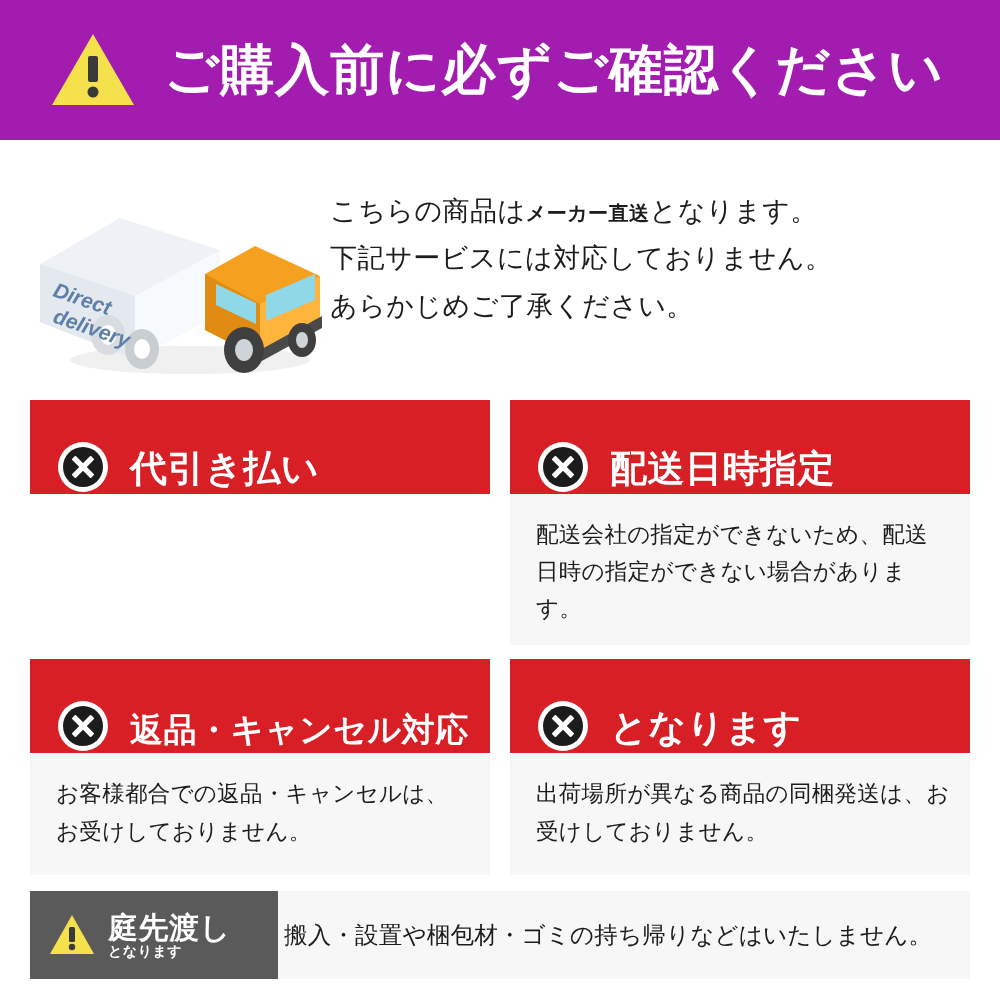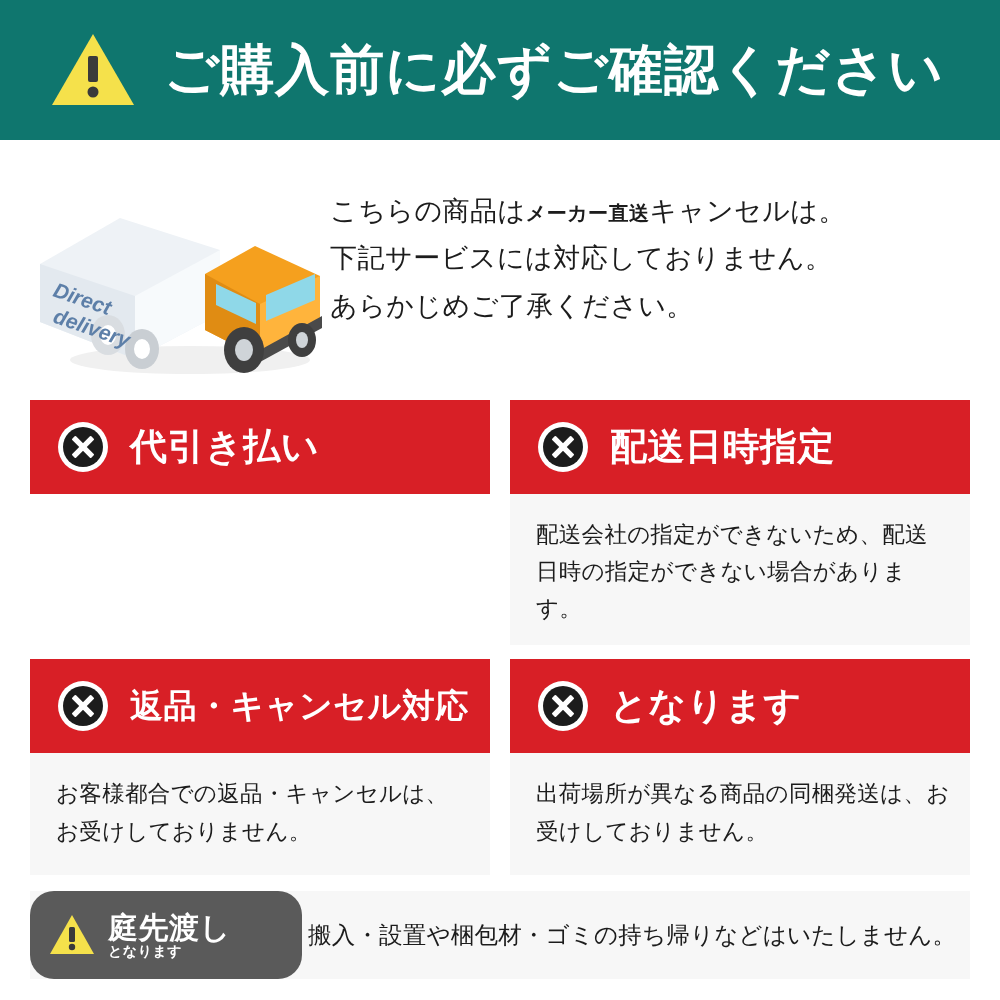--- a/index.html
+++ b/index.html
@@ -13,21 +13,21 @@
   .page {
     width: 1000px;
     height: 1000px;
     background: #fff;
     position: relative;
   }
 
   
   .header {
     height: 140px;
-    background: #0f766e;
+    background: #a21caf;
     display: flex;
     align-items: center;
     padding-left: 50px;
   }
   .warn-tri {
     width: 86px;
     height: 76px;
     position: relative;
     flex: 0 0 auto;
     margin-right: 28px;
@@ -76,21 +76,21 @@
     display: grid;
     grid-template-columns: 1fr 1fr;
     gap: 14px 20px;
     margin-top: 6px;
   }
   .card { width: 100%; }
   .card-head {
     background: #d81f26;
     height: 94px;
     display: flex;
-    align-items: center;
+    align-items: flex-end;
     padding-left: 26px;
   }
   .xmark {
     width: 54px;
     height: 54px;
     flex: 0 0 auto;
     margin-right: 20px;
   }
   .xmark svg { display: block; }
   .card-title {
@@ -114,26 +114,25 @@
   
   .footer {
     margin-top: 16px;
     display: flex;
     align-items: stretch;
     height: 88px;
     background: #f7f7f7;
   }
   .footer-left {
     background: #5a5a5a;
-    width: 272px;
+    width: 248px;
     flex: 0 0 auto;
     display: flex;
     align-items: center;
     padding-left: 18px;
-    border-radius: 24px;
   }
   .footer-tri {
     width: 48px;
     height: 44px;
     flex: 0 0 auto;
     margin-right: 12px;
   }
   .footer-tri svg { display:block; }
   .footer-left-text {
     color: #ffffff;
@@ -206,21 +205,21 @@
           <ellipse cx="214" cy="186" rx="9" ry="11" fill="#cfd4d8"></ellipse>
           <ellipse cx="272" cy="176" rx="14" ry="17" fill="#3f3f3f"></ellipse>
           <ellipse cx="272" cy="176" rx="6" ry="8" fill="#cfd4d8"></ellipse>
 
           <text x="22" y="132" transform="rotate(19 22 132)" font-family="Liberation Sans, sans-serif" font-size="21" font-style="italic" font-weight="bold" fill="#5d7fa8">Direct</text>
           <text x="22" y="158" transform="rotate(19 22 158)" font-family="Liberation Sans, sans-serif" font-size="21" font-style="italic" font-weight="bold" fill="#5d7fa8">delivery</text>
         </svg>
       </div>
       <div class="intro-text">
         <div>
-          <span>こちらの商品は</span><span class="strong">メーカー直送</span><span>キャンセルは。</span>
+          <span>こちらの商品は</span><span class="strong">メーカー直送</span><span>となります。</span>
         </div>
         <div>下記サービスには対応しておりません。</div>
         <div>あらかじめご了承ください。</div>
       </div>
     </div>
 
     <div class="cards">
 
       <div class="card">
         <div class="card-head">

